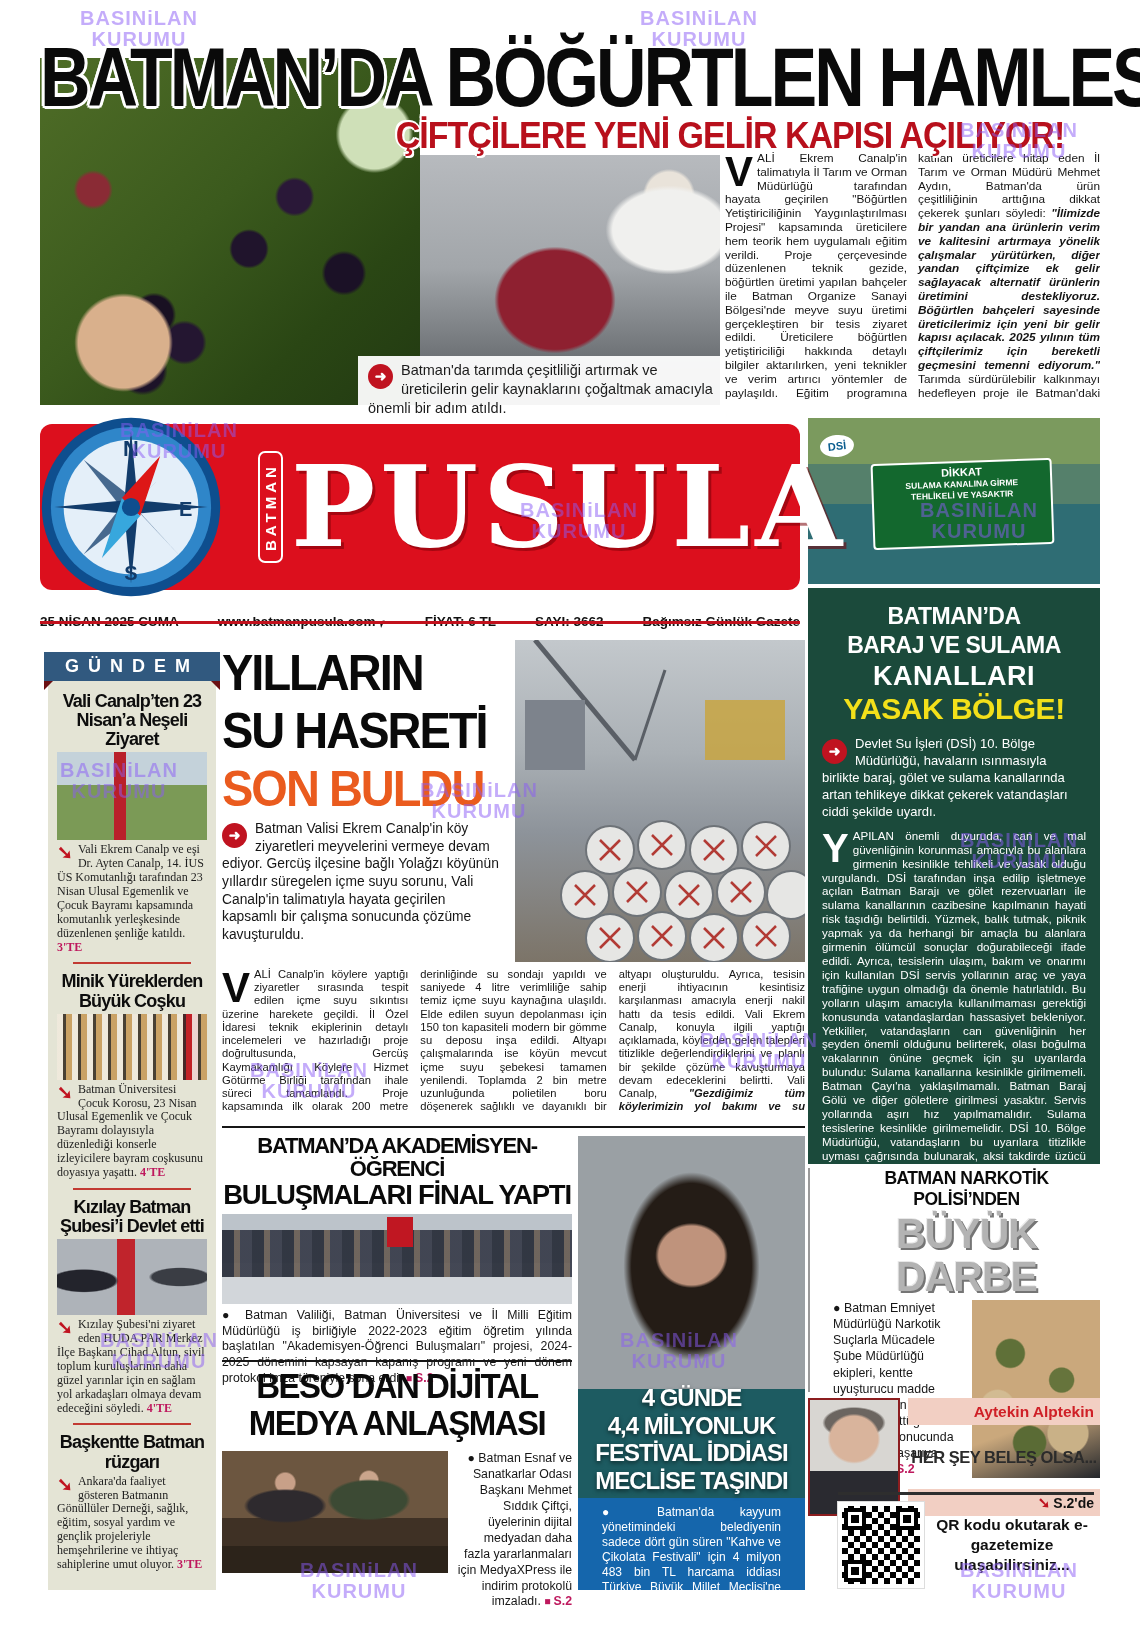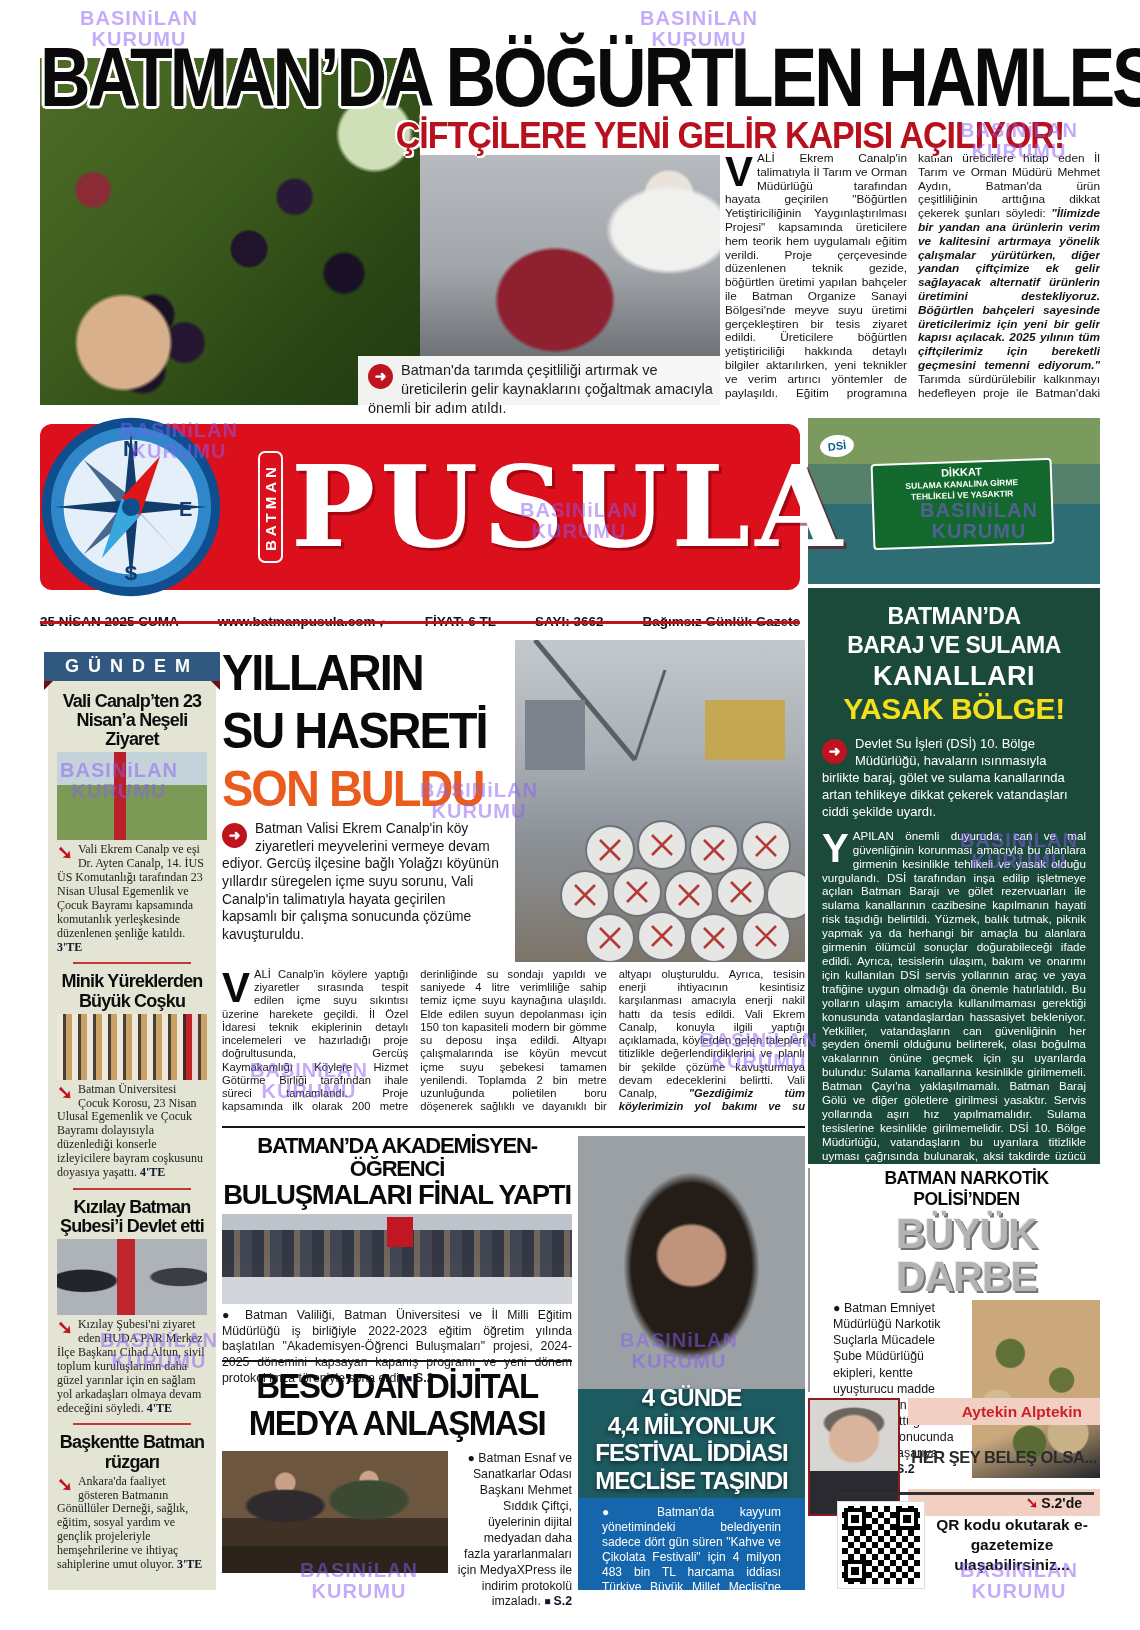--- a/index.html
+++ b/index.html
@@ -118,21 +118,21 @@
     padding:26px 9px 6px 9px;overflow:hidden}
   .gundem{position:absolute;left:44px;top:652px;width:176px;height:29px;background:#31597f;z-index:3;
     color:#fff;text-align:center;font:700 18px/29px "Liberation Sans",sans-serif;letter-spacing:9px}
   .gundem::before,.gundem::after{content:"";position:absolute;top:29px;border-style:solid}
   .gundem::before{left:0;border-width:9px 9px 0 0;border-color:#6b0f12 transparent transparent transparent}
   .gundem::after{right:0;border-width:0 9px 9px 0;border-color:transparent #6b0f12 transparent transparent}
   .sb-title{font:900 18px/1.06 "Liberation Sans",sans-serif;letter-spacing:-.8px;color:#0d0d0d;text-align:center;margin:2px 0 2px}
   .sb-text{font:400 12px/1.16 "Liberation Serif","DejaVu Serif",serif;color:#1d1d1d;margin-top:3px}
   .sb-arrow{color:#c01320;font-size:19px;font-weight:700;float:left;line-height:.9;margin:1px 5px 0 0}
   .sb-arrow::before{content:"➘"}
-  .pref{color:#0f172a;font-weight:700;white-space:nowrap}
+  .pref{color:#be185d;font-weight:700;white-space:nowrap}
   .sq::before{content:"■ ";font-size:.85em}
   .sb-div{height:2px;background:#c23a32;margin:8px 16px}
 
   
   .water-head{position:absolute;left:222px;top:645px;z-index:3;
     font:900 47px/1.17 "Liberation Sans",sans-serif;letter-spacing:-2px;color:#0a0a0a;transform:scaleY(1.05);transform-origin:top left}
   .water-head .orange{color:#ea5b1e}
   .water-lead{position:absolute;left:222px;top:820px;width:282px;height:144px;z-index:3;overflow:hidden;
     font:500 13.8px/1.28 "Liberation Sans",sans-serif;color:#161616}
   .water-body{position:absolute;left:222px;top:968px;width:583px;height:152px;z-index:3;overflow:hidden;
@@ -183,21 +183,21 @@
   .nark{position:absolute;left:808px;top:1168px;width:292px;height:224px;z-index:2;border-left:2px solid #9a9a9a;padding-left:23px}
   .nark-kicker{font:900 17.5px/1.2 "Liberation Sans",sans-serif;letter-spacing:-.5px;text-align:center;color:#0a0a0a}
   .nark-head{font:900 41px/1 "Liberation Sans",sans-serif;letter-spacing:-1px;text-align:center;color:#b3b3b3;
     text-shadow:2px 2px 0 #757575, -1px -1px 0 #e8e8e8;transform:scaleY(1.05);transform-origin:top center;margin:2px 0 6px}
   .nark-row{display:flex;gap:8px}
   .nark-cap{font:400 12.4px/1.3 "Liberation Sans",sans-serif;color:#161616;width:138px}
 
   
   .ayt{position:absolute;left:808px;top:1398px;width:292px;z-index:2;display:flex;gap:8px}
   .ayt-right{flex:1;display:flex;flex-direction:column}
-  .ayt-stripe{background:#f2cfc3;height:27px;display:flex;align-items:center;justify-content:flex-end;padding-right:18px}
+  .ayt-stripe{background:#f2cfc3;height:27px;display:flex;align-items:center;justify-content:flex-end;padding-right:6px}
   .ayt-author{font:700 15.5px "Liberation Sans",sans-serif;color:#cf2027}
   .ayt-title{flex:1;display:flex;align-items:center;justify-content:center;
     font:900 16.5px "Liberation Sans",sans-serif;letter-spacing:-.5px;color:#2b2b2b}
   .ayt-ref{font:700 14px "Liberation Sans",sans-serif;color:#111}
   .ayt-ref .sb-arrow{float:none;font-size:15px;margin-right:3px}
 
   
   .qrline{position:absolute;left:838px;top:1492px;width:256px;height:3px;background:#2e2e2e;z-index:2}
   .qrblock{position:absolute;left:838px;top:1502px;width:262px;display:flex;gap:0;align-items:center;z-index:2}
   .qr{position:relative;width:86px;height:86px;background:

